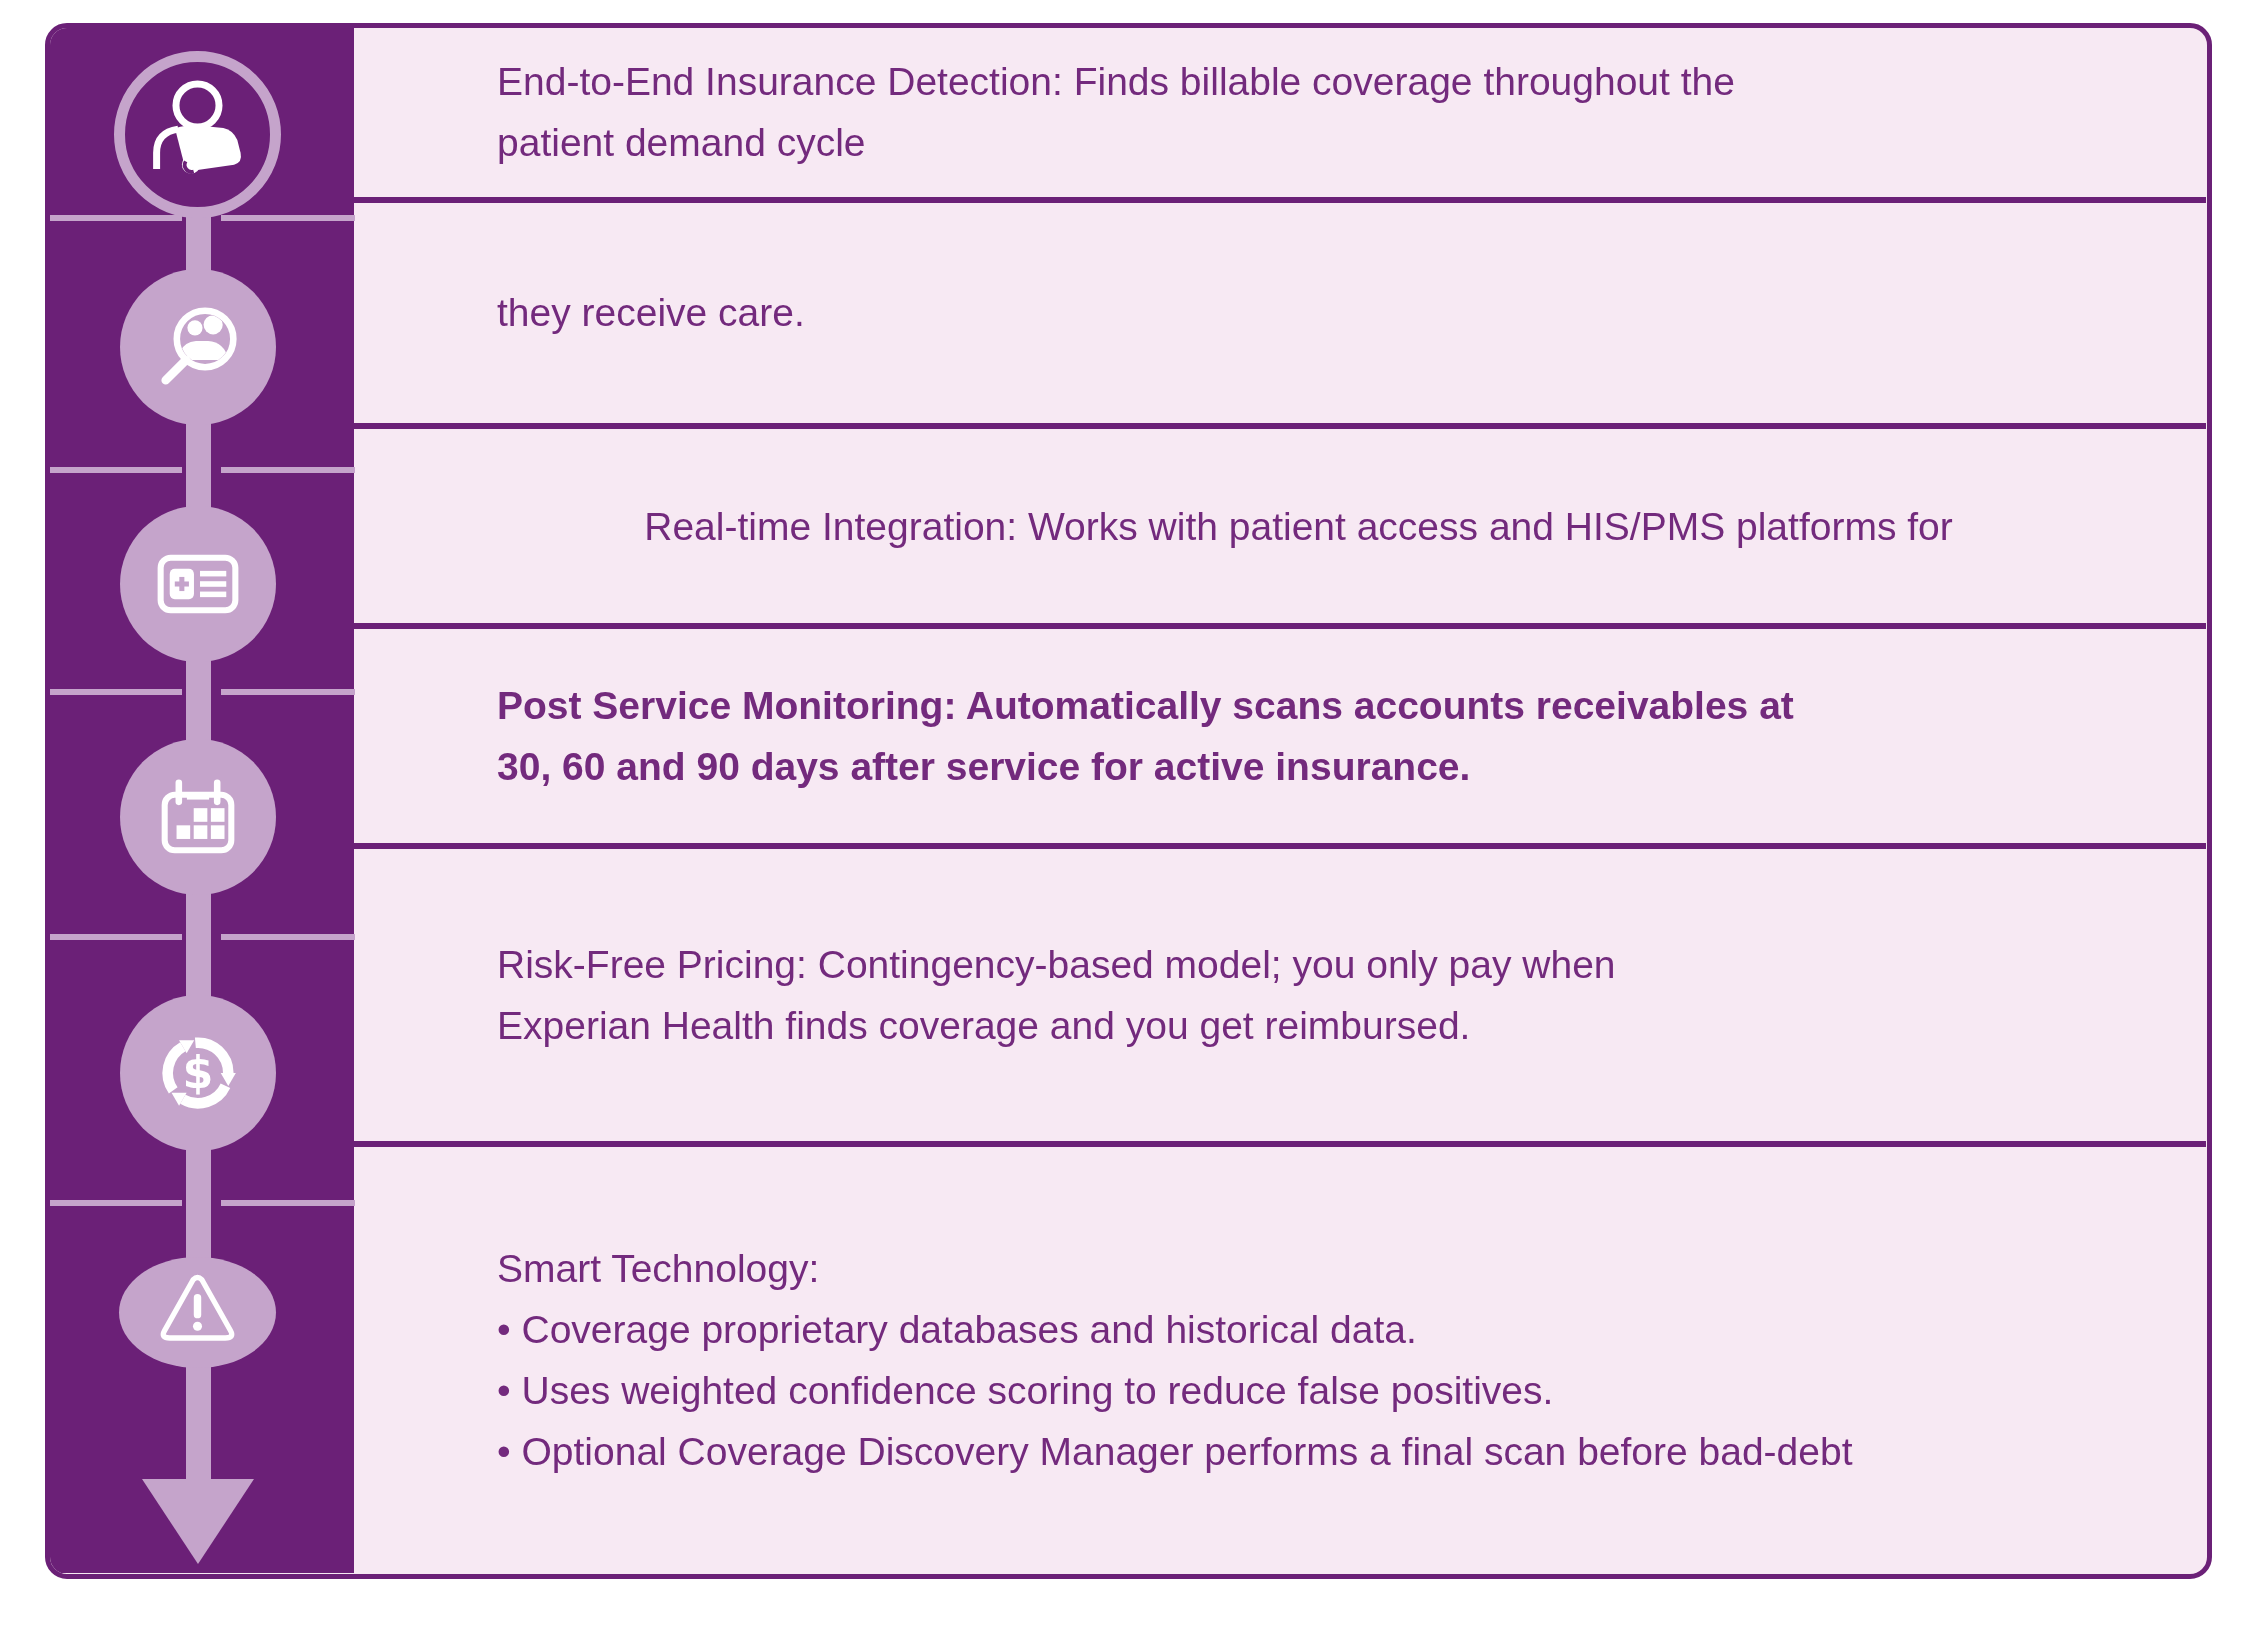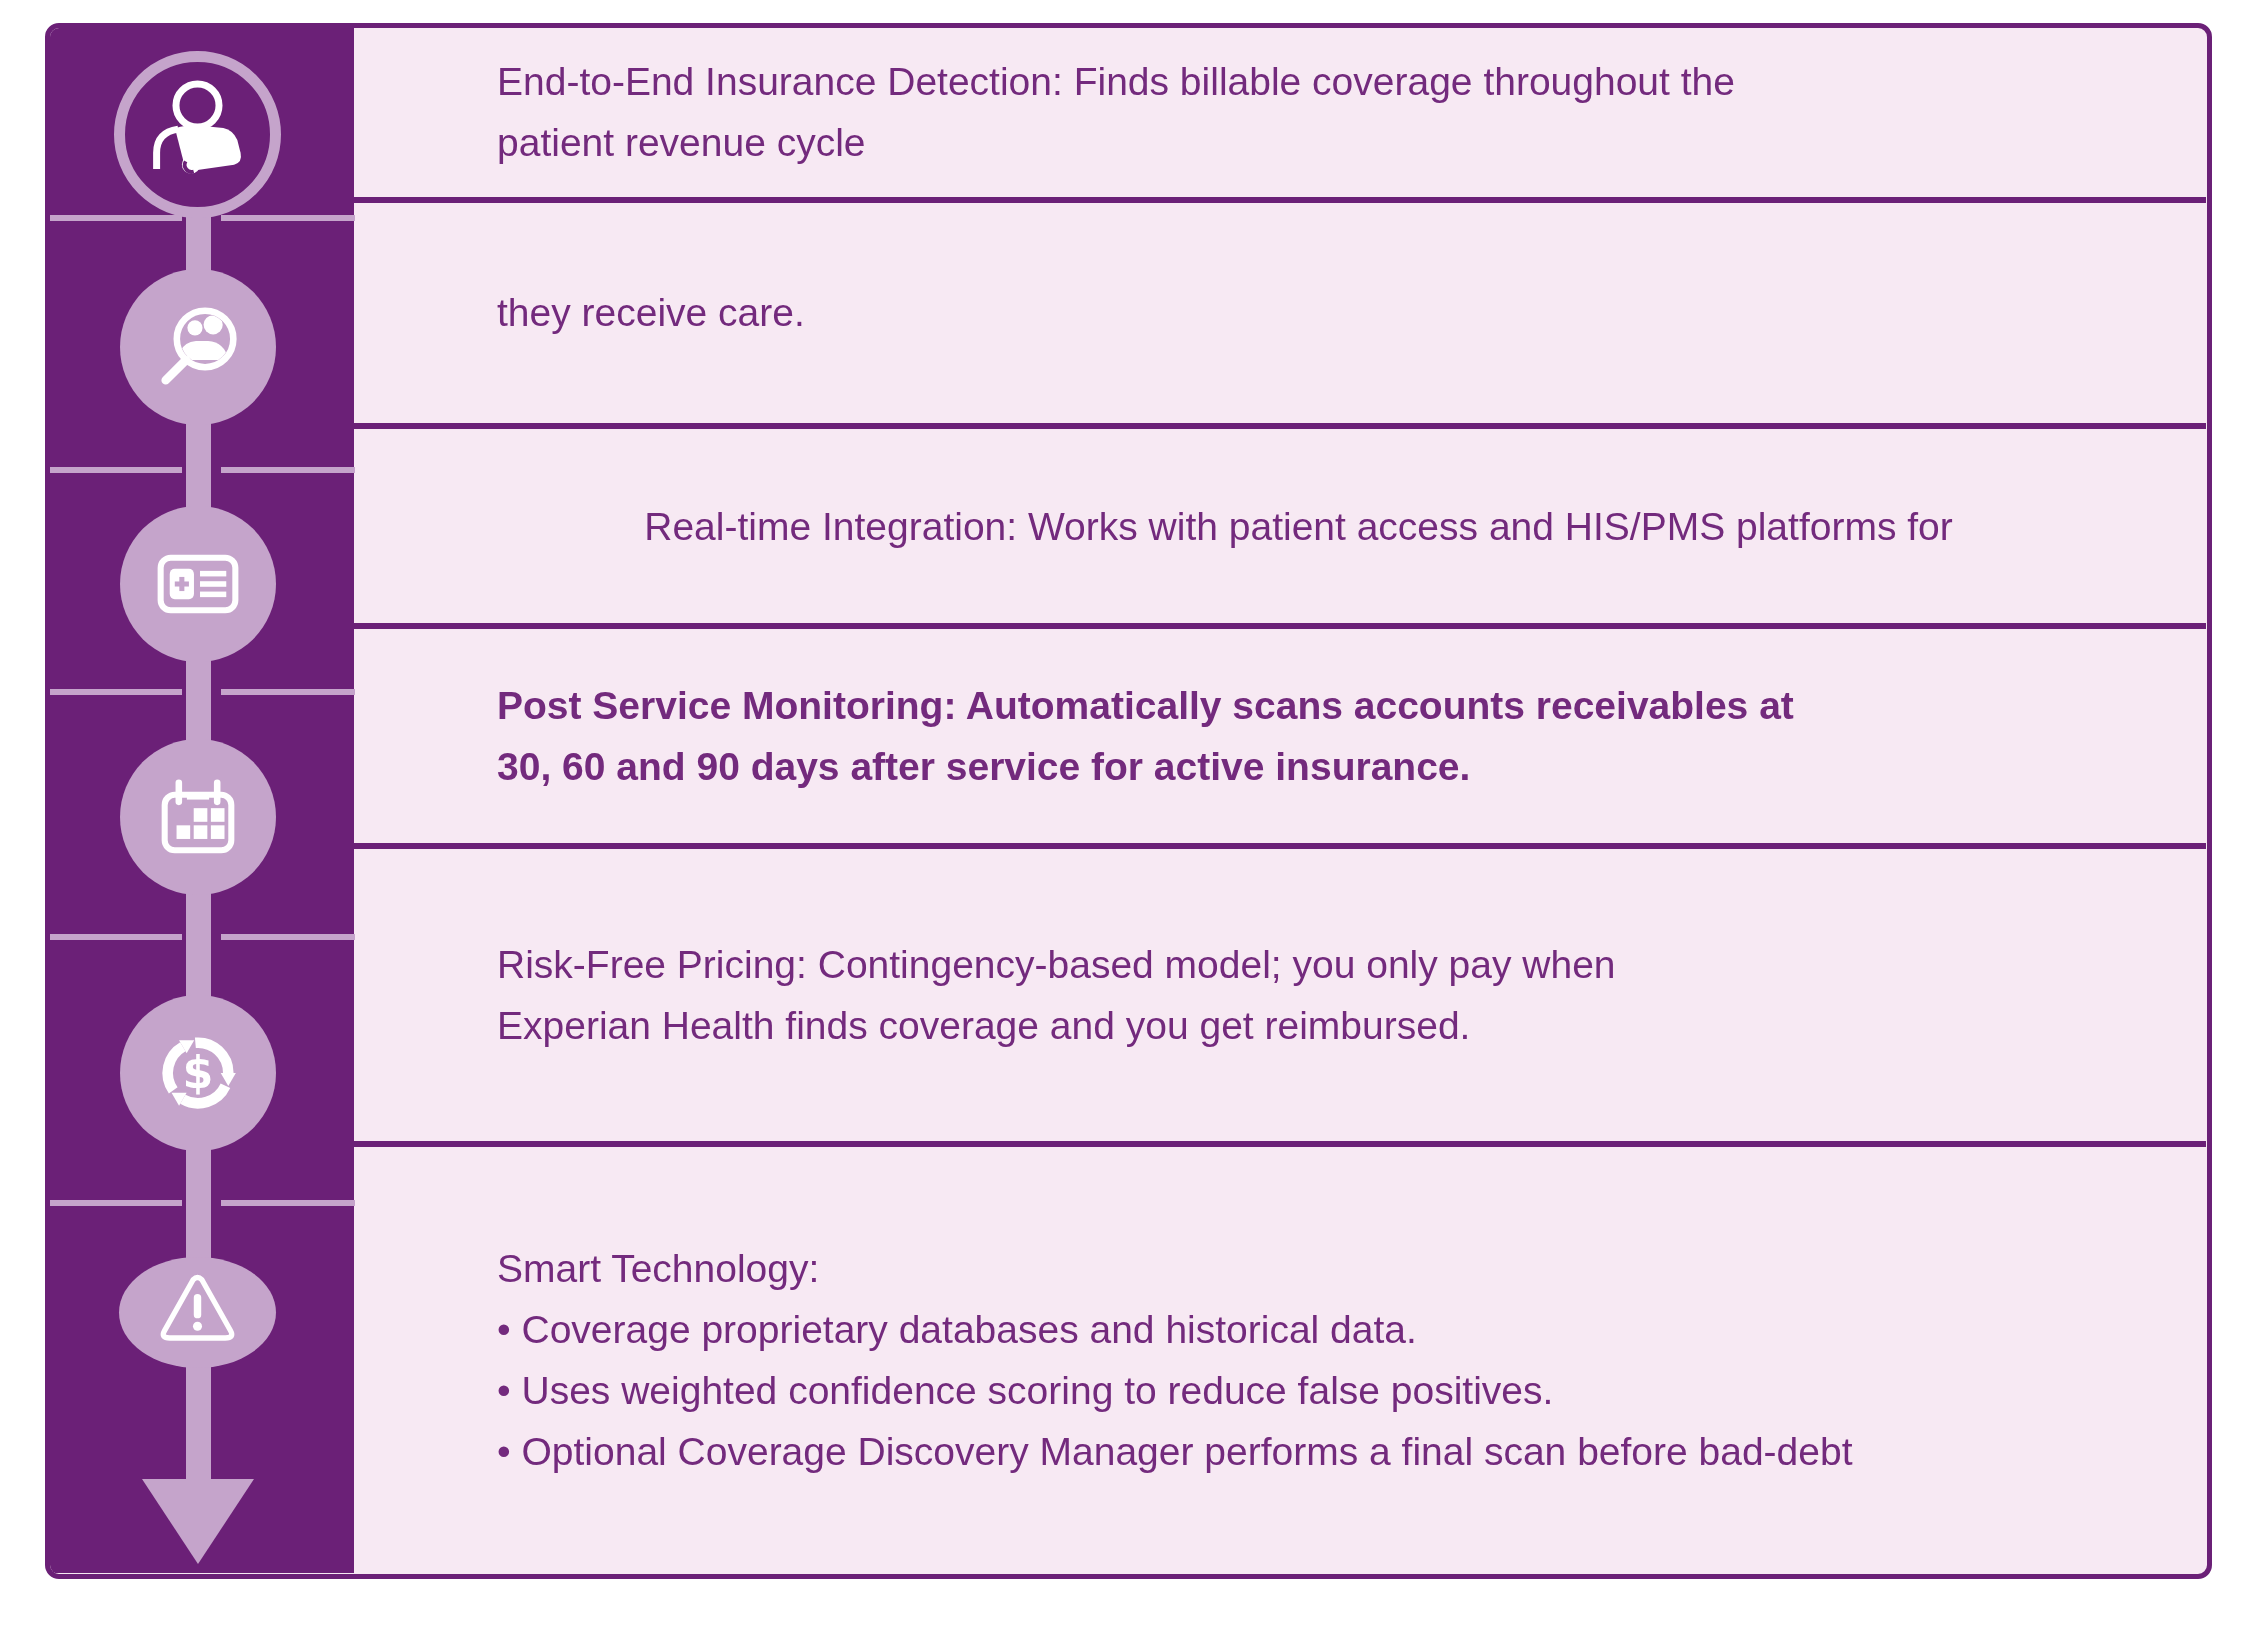--- a/index.html
+++ b/index.html
@@ -10,21 +10,21 @@
     --white:#FFFFFF;
   }
   *{margin:0;padding:0;box-sizing:border-box;}
   body{background:var(--white);font-family:"Liberation Sans",sans-serif;}
   #canvas{position:relative;width:2261px;height:1642px;background:var(--white);overflow:hidden;}
 
   .panel{
     position:absolute;left:45px;top:23px;width:2167px;height:1556px;
     background:var(--pink);
     border:5.3px solid var(--dark);
-    border-radius:14px;
+    border-radius:22px;
     overflow:hidden;
   }
   .panel-inner{position:absolute;left:0;top:0;width:2156px;height:1545px;}
 
   
   .rows{position:absolute;left:0;top:0;width:100%;height:100%;display:flex;flex-direction:column;}
   .row{display:flex;flex-direction:column;justify-content:center;padding-left:447px;padding-right:106px;}
   .row.b{border-bottom:6.4px solid var(--dark);}
   .r1{height:194px;} .r2{height:252px;} .r3{height:222px;text-align:center;}
   .r4{height:245px;font-weight:bold;} .r5{height:331px;} .r6{height:475px;}
@@ -58,21 +58,21 @@
 </head>
 <body>
 
 <div id="canvas">
   <div class="panel">
     <div class="panel-inner">
 
       <div class="rows">
         <div class="row b r1">
           <span class="line">End-to-End Insurance Detection: Finds billable coverage throughout the</span>
-          <span class="line">patient revenue cycle</span>
+          <span class="line">patient demand cycle</span>
         </div>
         <div class="row b r2">
           <span class="line">they receive care.</span>
         </div>
         <div class="row b r3">
           <span class="line">Real-time Integration: Works with patient access and HIS/PMS platforms for</span>
         </div>
         <div class="row b r4">
           <span class="line">Post Service Monitoring: Automatically scans accounts receivables at</span>
           <span class="line">30, 60 and 90 days after service for active insurance.</span>

